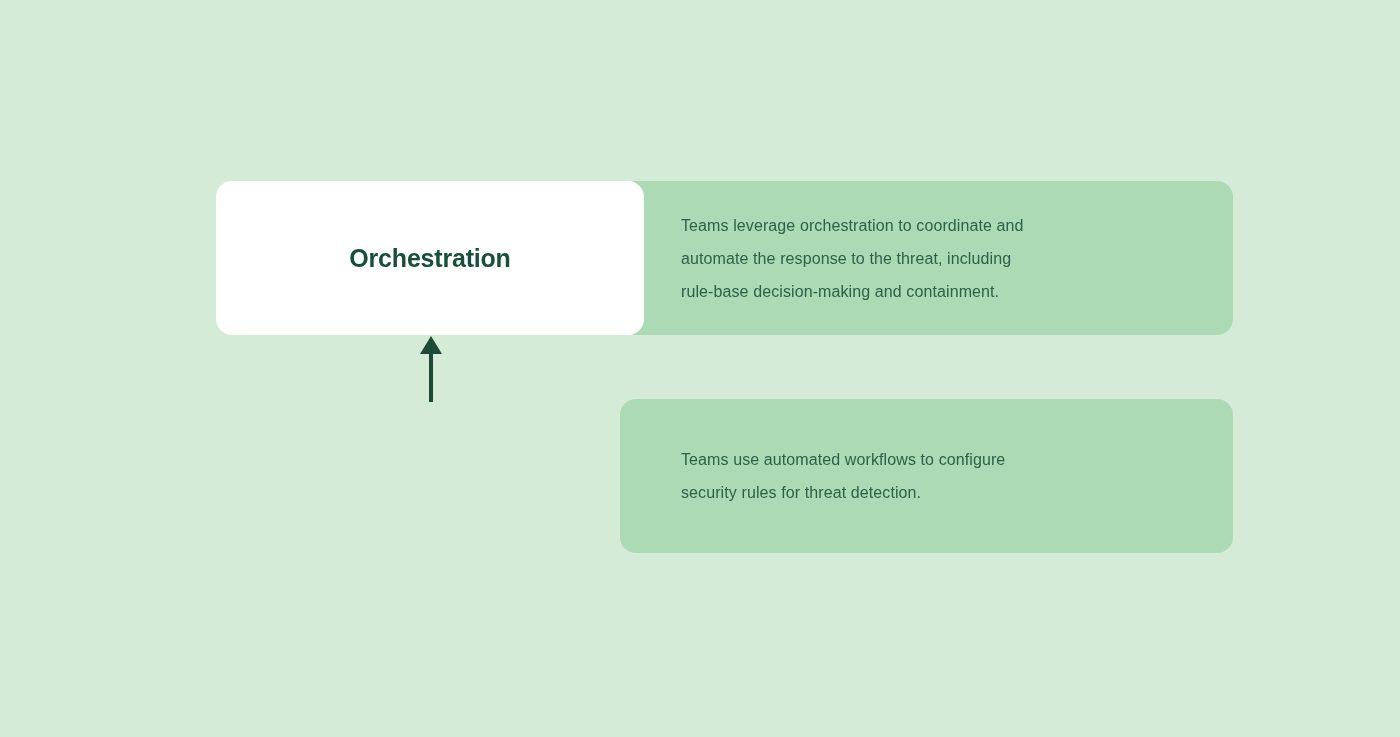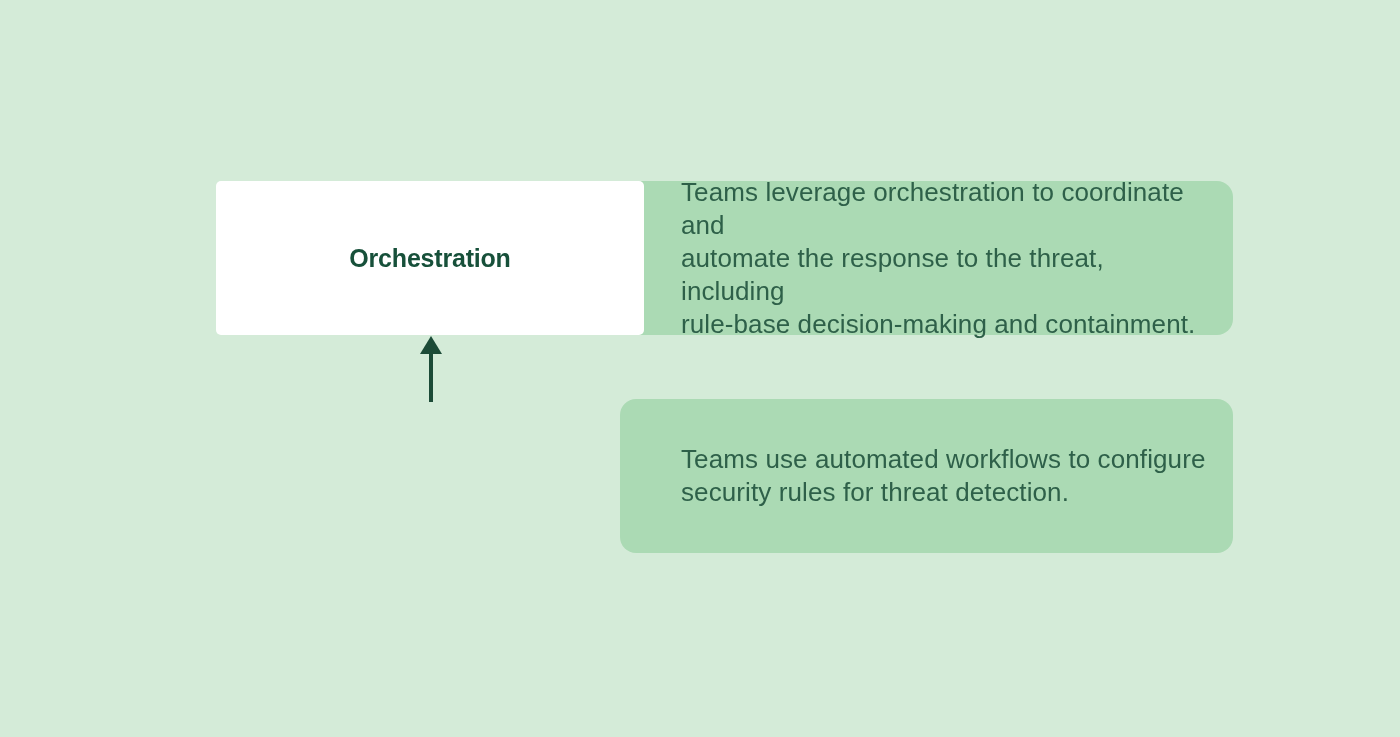--- a/index.html
+++ b/index.html
@@ -39,35 +39,35 @@
     height: 154px;
     background: var(--panel);
     border-radius: 16px;
     display: flex;
     align-items: center;
   }
   .desc {
     position: absolute;
     left: 61px;
     width: 525px;
-    font-size: 26px;
+    font-size: 16px;
     line-height: 33px;
     font-weight: 400;
     color: var(--body);
     white-space: pre-line;
     letter-spacing: 0.1px;
   }
   .card {
     position: absolute;
     left: 0;
     top: 0;
     width: 428px;
     height: 154px;
     background: var(--card);
-    border-radius: 5px;
+    border-radius: 16px;
     display: flex;
     align-items: center;
     justify-content: center;
   }
   .card-title {
     font-size: 25px;
     font-weight: 700;
     color: var(--title);
     letter-spacing: -0.2px;
   }

